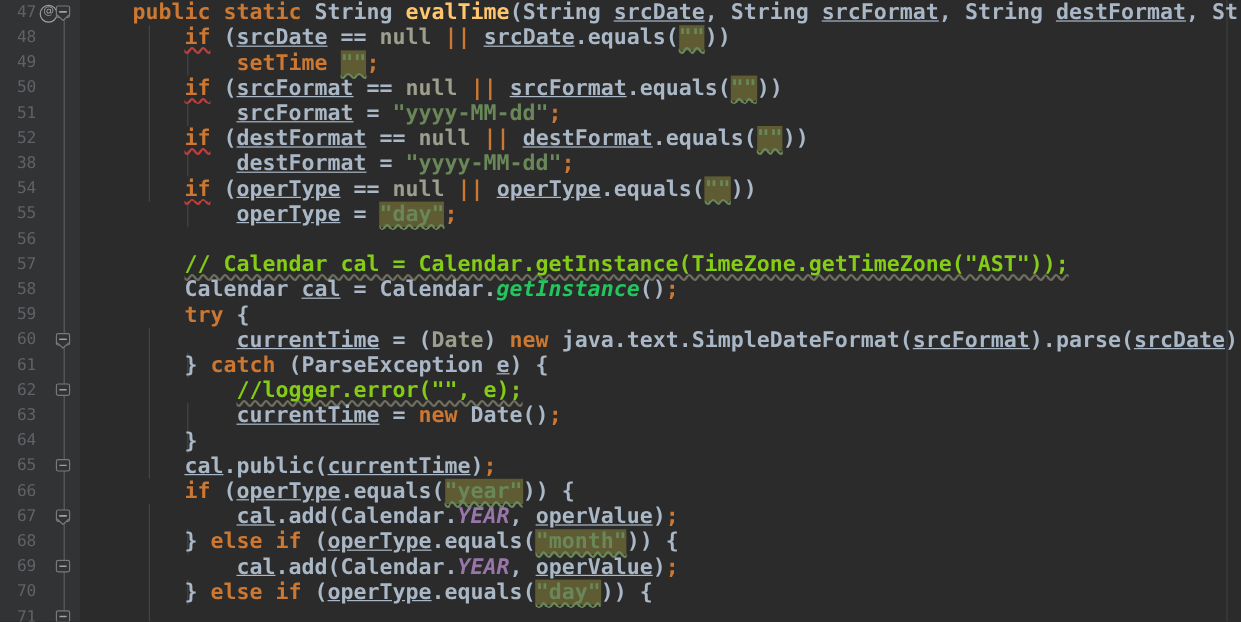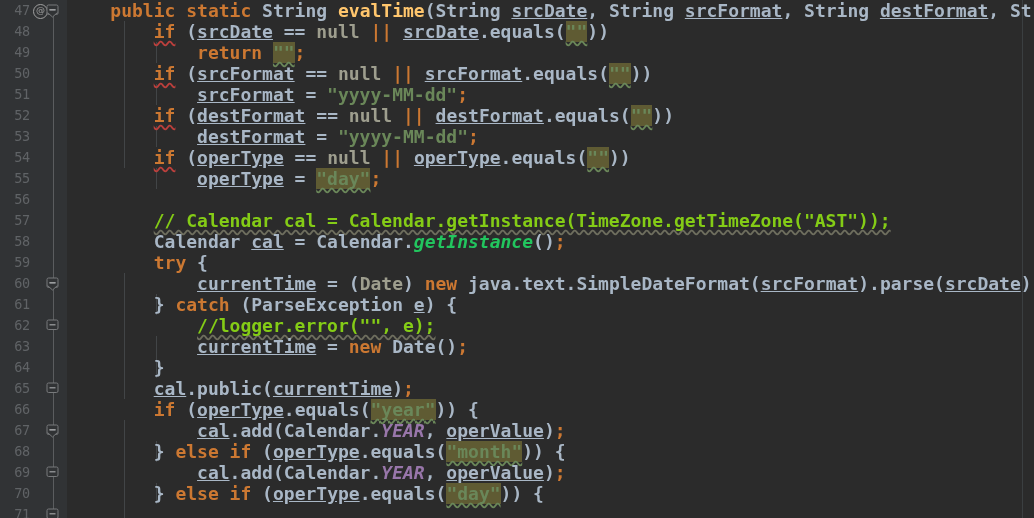--- a/index.html
+++ b/index.html
@@ -135,21 +135,21 @@
         <div class="gline">
           <div class="lnum">50</div>
         </div>
         <div class="gline">
           <div class="lnum">51</div>
         </div>
         <div class="gline">
           <div class="lnum">52</div>
         </div>
         <div class="gline">
-          <div class="lnum">53</div>
+          <div class="lnum">38</div>
         </div>
         <div class="gline">
           <div class="lnum">54</div>
         </div>
         <div class="gline">
           <div class="lnum">55</div>
         </div>
         <div class="gline">
           <div class="lnum">56</div>
         </div>
@@ -250,21 +250,21 @@
     <div class="iguide" style="left:89px;top:84px;height:21px;"></div>
     <div class="iguide" style="left:89px;top:126px;height:21px;"></div>
     <div class="iguide" style="left:89px;top:168px;height:21px;"></div>
     <div class="iguide" style="left:89px;top:294px;height:21px;"></div>
     <div class="iguide" style="left:89px;top:336px;height:42px;"></div>
     <div class="iguide" style="left:89px;top:441px;height:21px;"></div>
     <div class="iguide" style="left:89px;top:483px;height:21px;"></div>
     <div id="code-lines">
         <div class="cline"><span class="pn">    </span><span class="kw">public</span><span class="pn"> </span><span class="kw">static</span><span class="pn"> </span><span class="typ">String</span><span class="pn"> </span><span class="fn">evalTime</span><span class="pn">(</span><span class="typ">String</span><span class="pn"> </span><span class="lvar">srcDate</span><span class="pn">, </span><span class="typ">String</span><span class="pn"> </span><span class="lvar">srcFormat</span><span class="pn">, </span><span class="typ">String</span><span class="pn"> </span><span class="lvar">destFormat</span><span class="pn">, </span><span class="typ">String</span><span class="pn"> </span><span class="lvar">operType</span><span class="pn">, </span><span class="kw">int</span><span class="pn"> </span><span class="lvar">operValue</span><span class="pn">) {</span></div>
         <div class="cline"><span class="pn">        </span><span class="kw sq-red">if</span><span class="pn"> (</span><span class="lvar">srcDate</span><span class="pn"> == </span><span class="gr">null</span> <span class="kw">||</span> <span class="lvar">srcDate</span><span class="pn">.</span><span class="typ">equals</span><span class="pn">(</span><span class="str hl sq-green">""</span><span class="pn">))</span></div>
-        <div class="cline"><span class="pn">            </span><span class="kw">return</span><span class="pn"> </span><span class="str hl sq-green">""</span><span class="semi">;</span></div>
+        <div class="cline"><span class="pn">            </span><span class="kw">setTime</span><span class="pn"> </span><span class="str hl sq-green">""</span><span class="semi">;</span></div>
         <div class="cline"><span class="pn">        </span><span class="kw sq-red">if</span><span class="pn"> (</span><span class="lvar">srcFormat</span><span class="pn"> == </span><span class="gr">null</span> <span class="kw">||</span> <span class="lvar">srcFormat</span><span class="pn">.</span><span class="typ">equals</span><span class="pn">(</span><span class="str hl sq-green">""</span><span class="pn">))</span></div>
         <div class="cline"><span class="pn">            </span><span class="lvar">srcFormat</span><span class="pn"> = </span><span class="str">"yyyy-MM-dd"</span><span class="semi">;</span></div>
         <div class="cline"><span class="pn">        </span><span class="kw sq-red">if</span><span class="pn"> (</span><span class="lvar">destFormat</span><span class="pn"> == </span><span class="gr">null</span> <span class="kw">||</span> <span class="lvar">destFormat</span><span class="pn">.</span><span class="typ">equals</span><span class="pn">(</span><span class="str hl sq-green">""</span><span class="pn">))</span></div>
         <div class="cline"><span class="pn">            </span><span class="lvar">destFormat</span><span class="pn"> = </span><span class="str">"yyyy-MM-dd"</span><span class="semi">;</span></div>
         <div class="cline"><span class="pn">        </span><span class="kw sq-red">if</span><span class="pn"> (</span><span class="lvar">operType</span><span class="pn"> == </span><span class="gr">null</span> <span class="kw">||</span> <span class="lvar">operType</span><span class="pn">.</span><span class="typ">equals</span><span class="pn">(</span><span class="str hl sq-green">""</span><span class="pn">))</span></div>
         <div class="cline"><span class="pn">            </span><span class="lvar">operType</span><span class="pn"> = </span><span class="str hl sq-green">"day"</span><span class="semi">;</span></div>
         <div class="cline"></div>
         <div class="cline">        <span class="cmt sq-grey">// Calendar cal = Calendar.getInstance(TimeZone.getTimeZone("AST"));</span></div>
         <div class="cline"><span class="pn">        </span><span class="typ">Calendar</span><span class="pn"> </span><span class="lvar">cal</span><span class="pn"> = </span><span class="typ">Calendar</span><span class="pn">.</span><span class="mstat">getInstance</span>()<span class="semi">;</span></div>
         <div class="cline"><span class="pn">        </span><span class="kw">try</span><span class="pn"> {</span></div>

